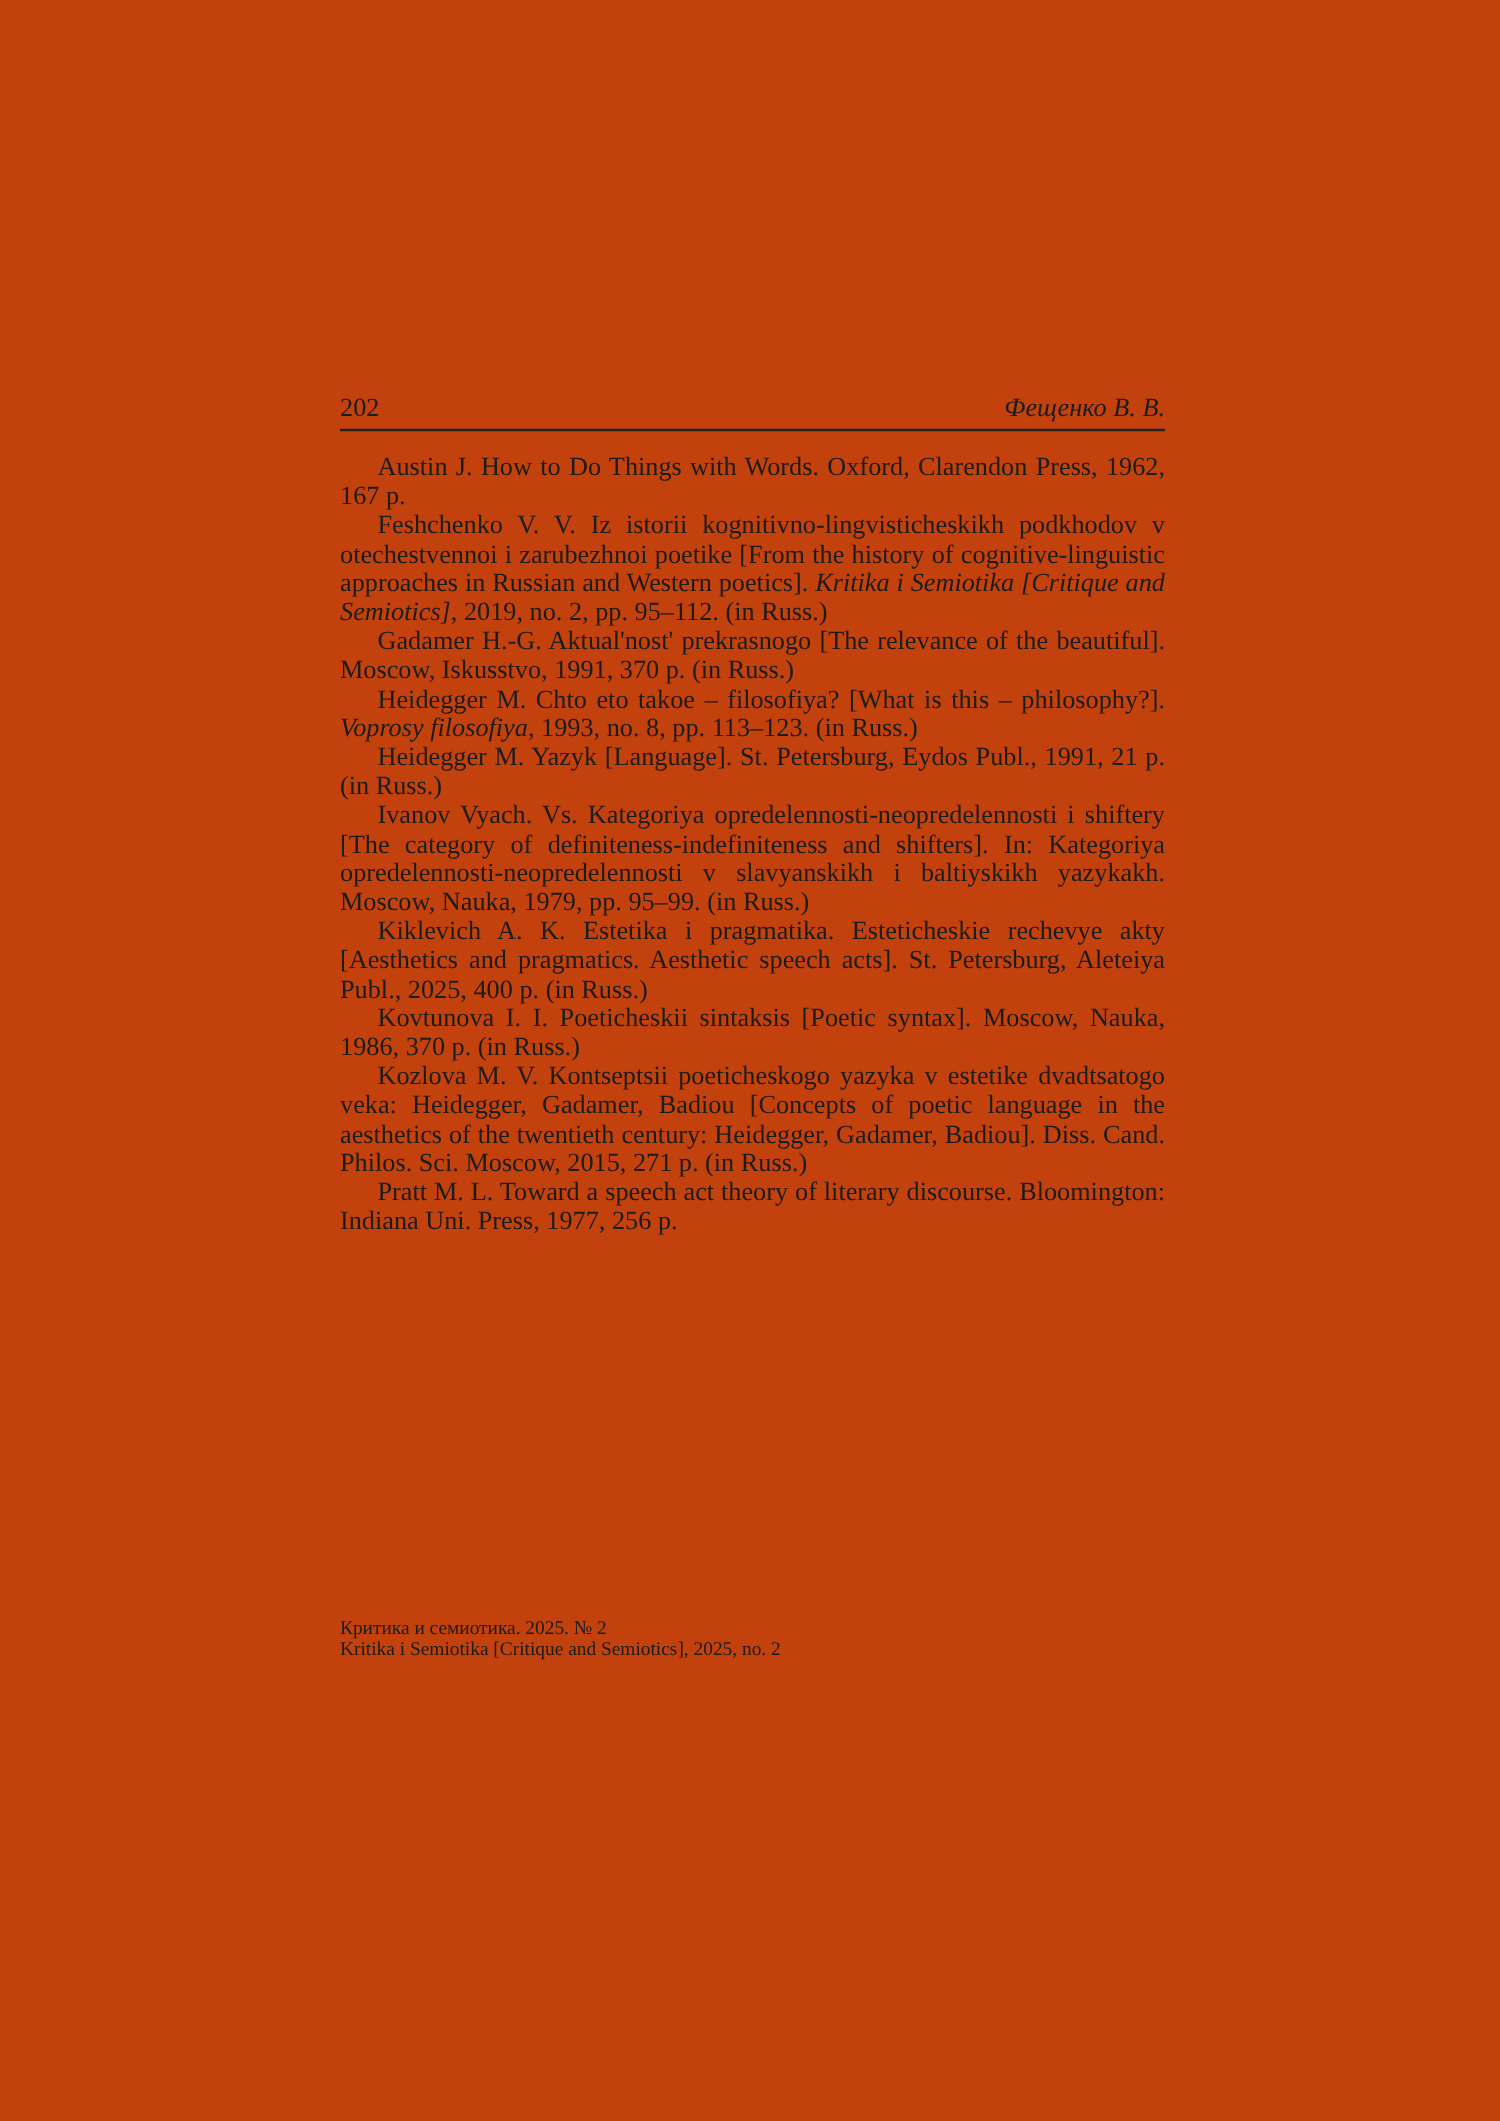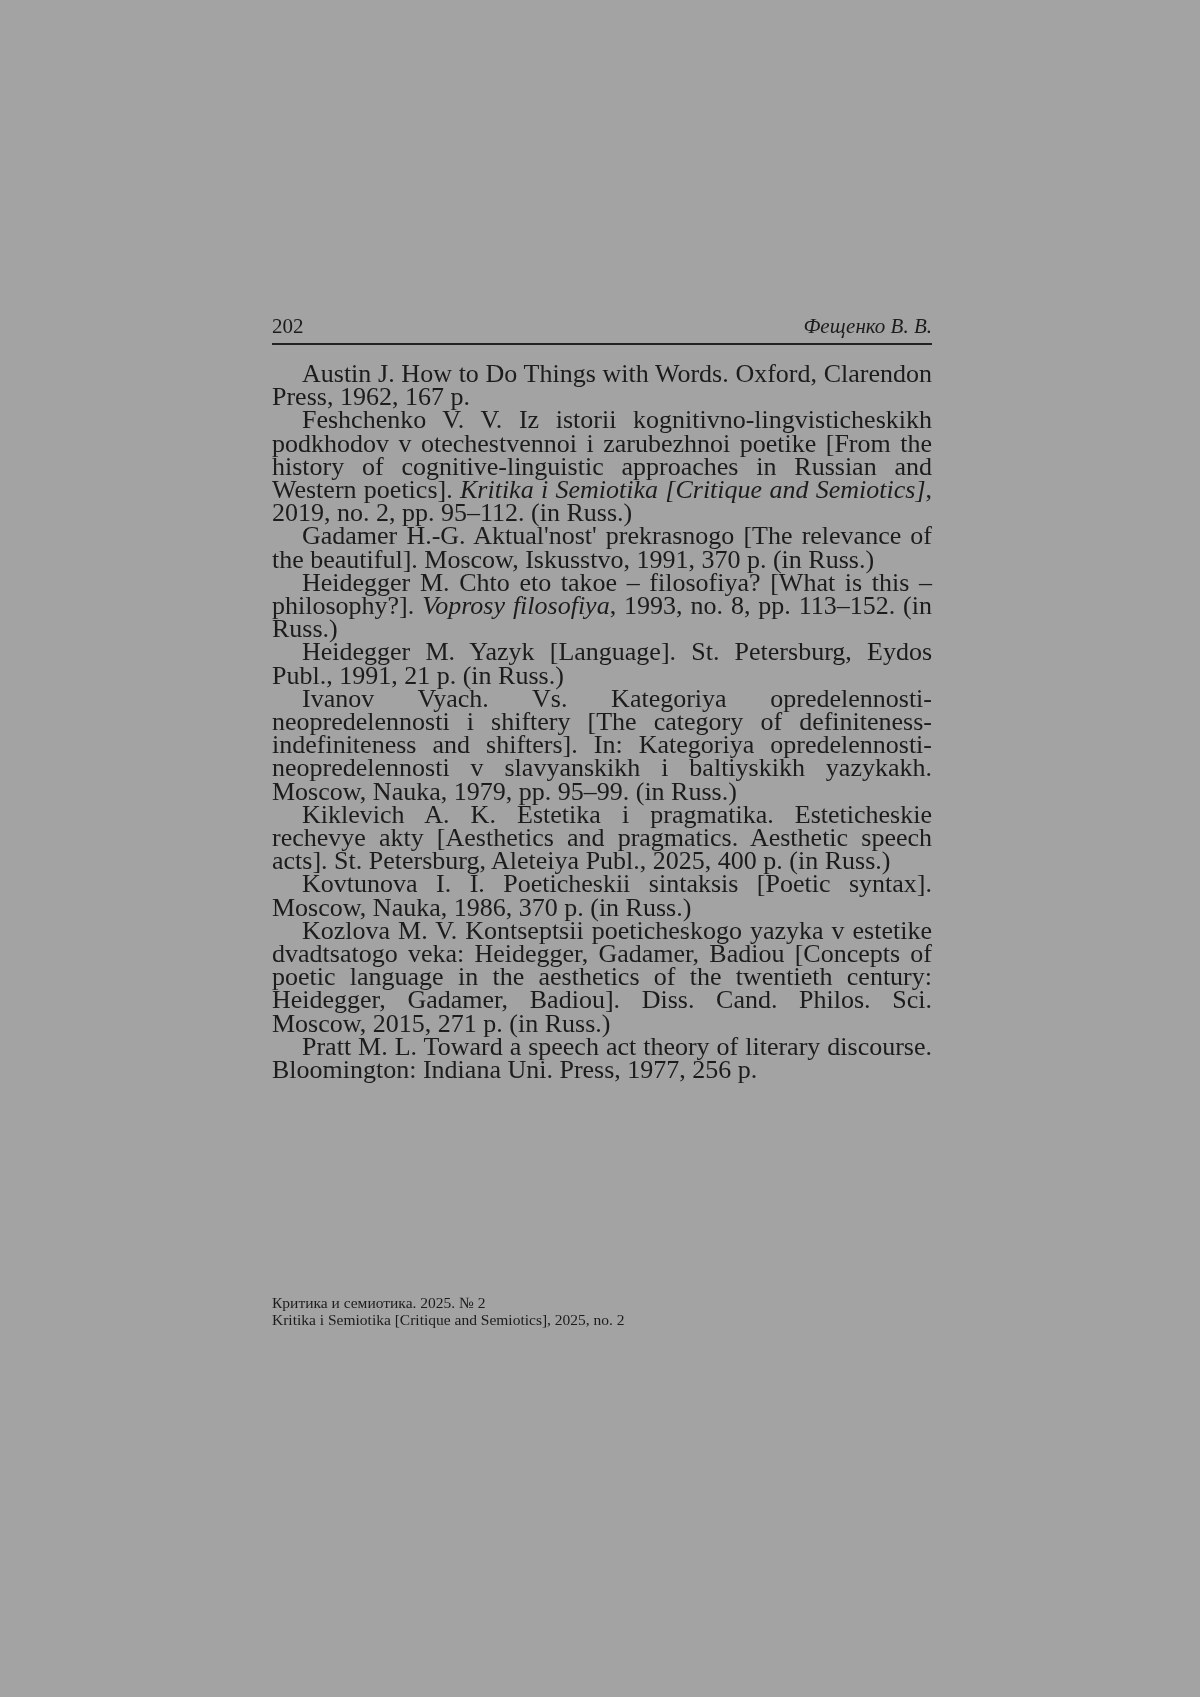--- a/index.html
+++ b/index.html
@@ -4,21 +4,21 @@
 <style>
   html, body {
     margin: 0;
     padding: 0;
     background: #ffffff;
   }
   .sheet {
     position: relative;
     width: 1200px;
     height: 1697px;
-    background: #a3a3a3;
+    background: #c2410c;
     color: #1c1c1c;
     font-family: "Liberation Serif", "DejaVu Serif", serif;
     overflow: hidden;
   }
   .content {
     position: absolute;
     left: 272px;
     top: 314px;
     width: 660px;
   }
@@ -29,21 +29,21 @@
     font-size: 21px;
     line-height: 25px;
     padding-bottom: 4px;
     border-bottom: 2px solid #222222;
   }
   .running-title {
     font-style: italic;
   }
   .refs {
     margin-top: 17px;
-    font-size: 26px;
+    font-size: 21px;
     line-height: 23.2px;
     text-align: justify;
   }
   .refs p {
     margin: 0;
     padding: 0;
     text-indent: 30px;
   }
   .refs em {
     font-style: italic;
@@ -69,21 +69,21 @@
 
     <div class="page-header">
       <span class="page-number">202</span>
       <span class="running-title">Фещенко В. В.</span>
     </div>
 
     <div class="refs">
         <p><span>Austin J. How to Do Things with Words. Oxford, Clarendon Press, 1962, 167 p.</span></p>
         <p><span>Feshchenko V. V. Iz istorii kognitivno-lingvisticheskikh podkhodov v otechestvennoi i zarubezhnoi poetike [From the history of cognitive-linguistic approaches in Russian and Western poetics]. </span><em>Kritika i Semiotika [Critique and Semiotics]</em><span>, 2019, no. 2, pp. 95–112. (in Russ.)</span></p>
         <p><span>Gadamer H.-G. Aktual'nost' prekrasnogo [The relevance of the beautiful]. Moscow, Iskusstvo, 1991, 370 p. (in Russ.)</span></p>
-        <p><span>Heidegger M. Chto eto takoe – filosofiya? [What is this – philosophy?]. </span><em>Voprosy filosofiya</em><span>, 1993, no. 8, pp. 113–152. (in Russ.)</span></p>
+        <p><span>Heidegger M. Chto eto takoe – filosofiya? [What is this – philosophy?]. </span><em>Voprosy filosofiya</em><span>, 1993, no. 8, pp. 113–123. (in Russ.)</span></p>
         <p><span>Heidegger M. Yazyk [Language]. St. Petersburg, Eydos Publ., 1991, 21 p. (in Russ.)</span></p>
         <p><span>Ivanov Vyach. Vs. Kategoriya opredelennosti-neopredelennosti i shiftery [The category of definiteness-indefiniteness and shifters]. In: Kategoriya opredelennosti-neopredelennosti v slavyanskikh i baltiyskikh yazykakh. Moscow, Nauka, 1979, pp. 95–99. (in Russ.)</span></p>
         <p><span>Kiklevich A. K. Estetika i pragmatika. Esteticheskie rechevye akty [Aesthetics and pragmatics. Aesthetic speech acts]. St. Petersburg, Aleteiya Publ., 2025, 400 p. (in Russ.)</span></p>
         <p><span>Kovtunova I. I. Poeticheskii sintaksis [Poetic syntax]. Moscow, Nauka, 1986, 370 p. (in Russ.)</span></p>
         <p><span>Kozlova M. V. Kontseptsii poeticheskogo yazyka v estetike dvadtsatogo veka: Heidegger, Gadamer, Badiou [Concepts of poetic language in the aesthetics of the twentieth century: Heidegger, Gadamer, Badiou]. Diss. Cand. Philos. Sci. Moscow, 2015, 271 p. (in Russ.)</span></p>
         <p><span>Pratt M. L. Toward a speech act theory of literary discourse. Bloomington: Indiana Uni. Press, 1977, 256 p.</span></p>
       </div>
 
   </div>
 

